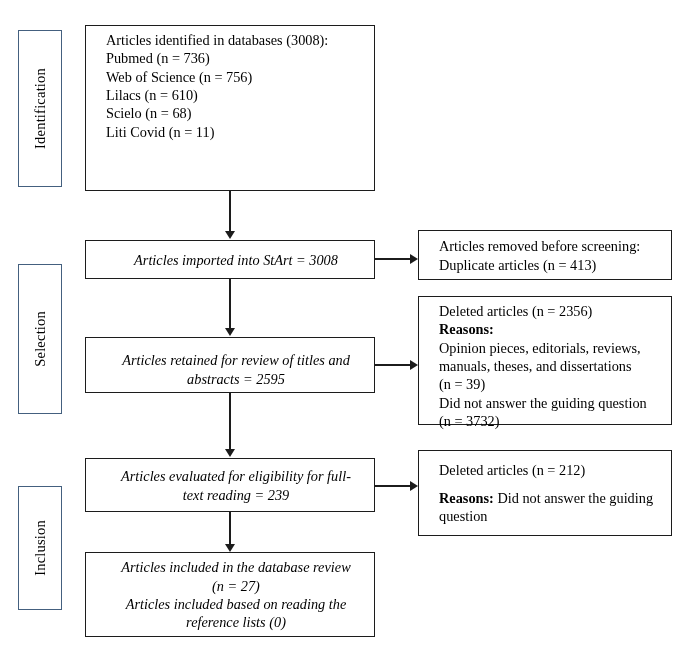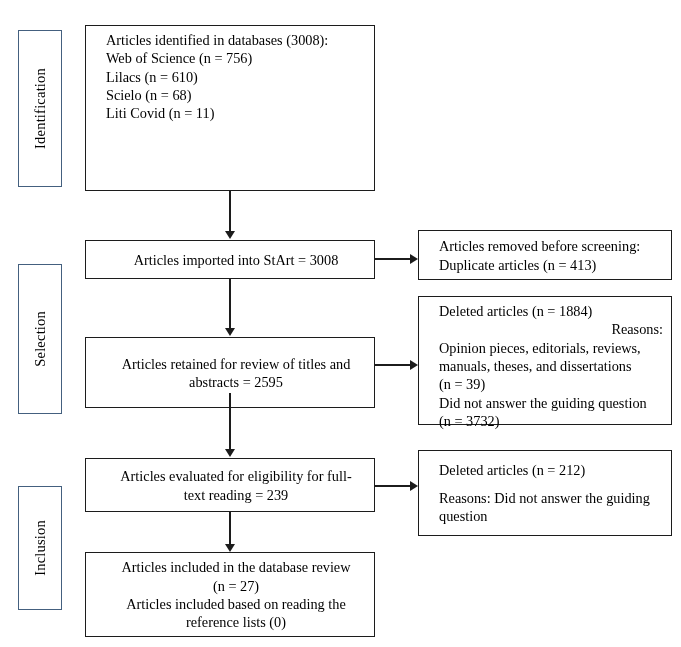--- a/index.html
+++ b/index.html
@@ -44,33 +44,34 @@
     box-sizing: border-box;
     font-size: 14.3px;
     line-height: 1.285;
   }
   .box .inner {
     padding: 5px 8px 4px 8px;
     margin-left: 12px;
   }
   .box.center .inner {
     text-align: center;
+    font-style: italic;
   }
   .box.left .inner {
     text-align: left;
   }
   .box.vcenter {
     display: flex;
     align-items: center;
   }
   .box.vcenter .inner { width: 100%; }
 
   .ln { display: block; white-space: nowrap; }
   .ln.wrap { white-space: normal; }
-  .bold { font-weight: normal; text-align: right; }
+  .bold { font-weight: bold; }
   .spacer { display: block; height: 9px; }
 
   
   .vline {
     position: absolute;
     width: 1.6px;
     background: #1c1c1c;
   }
   .hline {
     position: absolute;
@@ -105,20 +106,21 @@
     <span>Selection</span>
   </div>
 
   <div class="stage-label" style="left:18px; top:486px; width:44px; height:124px;">
     <span>Inclusion</span>
   </div>
 
   <div class="box left" style="left:85px; top:25px; width:290px; height:166px;">
     <div class="inner">
       <span class="ln">Articles identified in databases (3008):</span>
+      <span class="ln">Pubmed (n = 736)</span>
       <span class="ln">Web of Science (n = 756)</span>
       <span class="ln">Lilacs (n = 610)</span>
       <span class="ln">Scielo (n = 68)</span>
       <span class="ln">Liti Covid (n = 11)</span>
     </div>
   </div>
 
   <div class="vline" style="left:229px; top:191px; height:41px;"></div>
   <div class="arrow-down" style="left:225px; top:231px;"></div>
 
@@ -134,33 +136,33 @@
   <div class="box left vcenter" style="left:418px; top:230px; width:254px; height:50px;">
     <div class="inner">
       <span class="ln">Articles removed before screening:</span>
       <span class="ln">Duplicate articles (n = 413)</span>
     </div>
   </div>
 
   <div class="vline" style="left:229px; top:279px; height:50px;"></div>
   <div class="arrow-down" style="left:225px; top:328px;"></div>
 
-  <div class="box center vcenter" style="left:85px; top:337px; width:290px; height:71px;">
+  <div class="box center vcenter" style="left:85px; top:337px; width:290px; height:56px;align-items:flex-end;">
     <div class="inner">
       <span class="ln">Articles retained for review of titles and</span>
       <span class="ln">abstracts = 2595</span>
     </div>
   </div>
 
   <div class="hline" style="left:375px; top:364px; width:36px;"></div>
   <div class="arrow-right" style="left:410px; top:360px;"></div>
 
   <div class="box left" style="left:418px; top:296px; width:254px; height:129px;">
     <div class="inner">
-      <span class="ln">Deleted articles (n = 1884)</span>
+      <span class="ln">Deleted articles (n = 2356)</span>
       <span class="ln bold">Reasons:</span>
       <span class="ln">Opinion pieces, editorials, reviews,</span>
       <span class="ln">manuals, theses, and dissertations</span>
       <span class="ln">(n = 39)</span>
       <span class="ln">Did not answer the guiding question</span>
       <span class="ln">(n = 3732)</span>
     </div>
   </div>
 
   <div class="vline" style="left:229px; top:393px; height:57px;"></div>

